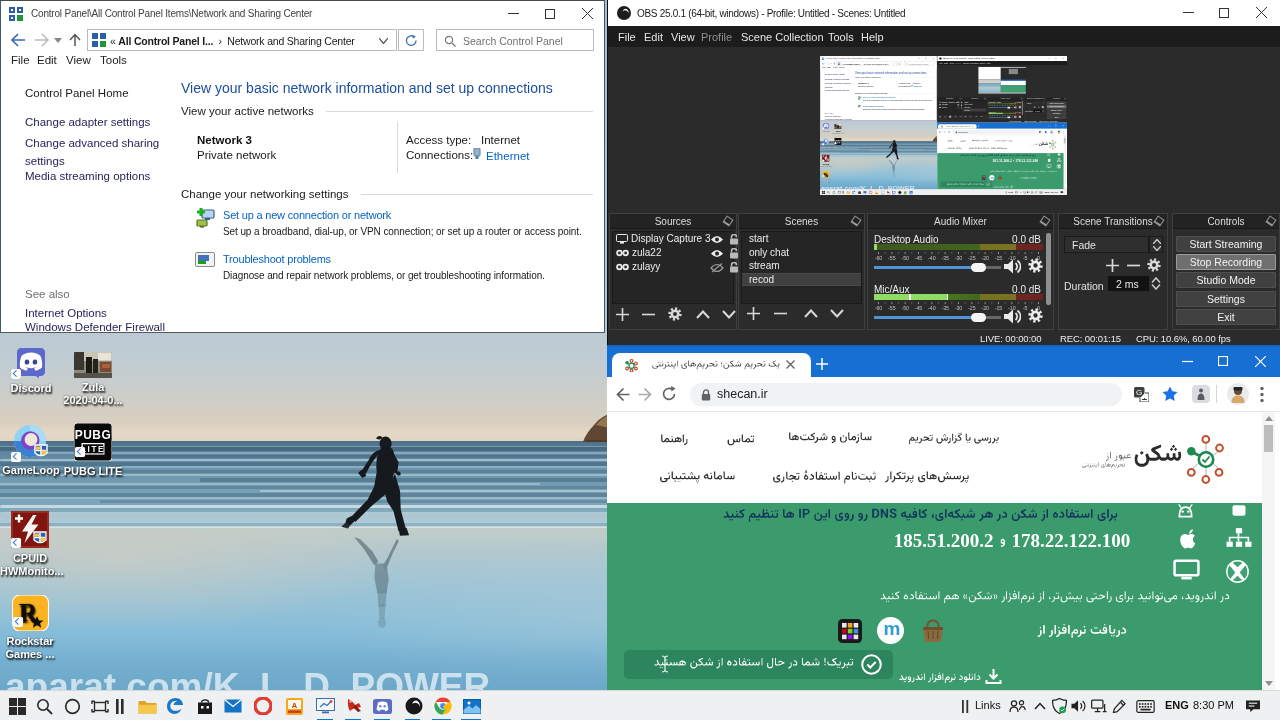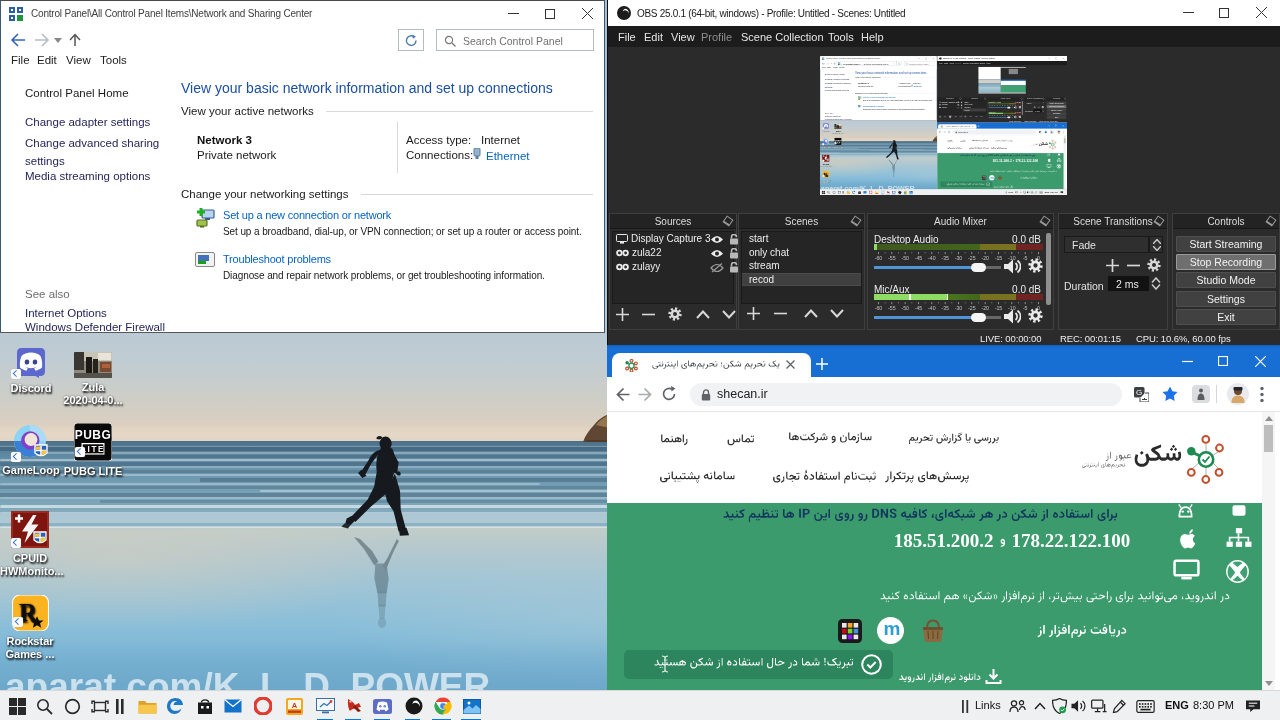--- a/index.html
+++ b/index.html
@@ -230,20 +230,32 @@
         </svg>
   <svg style="position:absolute;left:33px;top:6px" width="16" height="14" viewBox="0 0 16 14">
           <path d="M8 1 L14 7 L8 13 M14 7 L1 7" stroke="#b8bdc4" stroke-width="1.6" fill="none"></path>
         </svg>
   <svg style="position:absolute;left:53px;top:11px" width="8" height="5" viewBox="0 0 8 5">
           <path d="M0 0 L4 5 L8 0" fill="#888"></path>
         </svg>
   <svg style="position:absolute;left:67px;top:6px" width="14" height="14" viewBox="0 0 14 14">
           <path d="M7 13 L7 2 M2 7 L7 1.5 L12 7" stroke="#555" stroke-width="1.5" fill="none"></path>
         </svg>
+  <div class="cp-box" style="left:86px;width:310px">
+   <svg style="position:absolute;left:4px;top:3px" width="14" height="14" viewBox="0 0 14 14">
+            <rect x="0" y="0" width="6" height="6" fill="#2a5fa8"></rect>
+            <rect x="8" y="0" width="6" height="6" fill="#2a5fa8"></rect>
+            <rect x="0" y="8" width="6" height="6" fill="#2a5fa8"></rect>
+            <rect x="8" y="8" width="6" height="6" fill="#1f9639"></rect>
+          </svg>
+   <span style="position:absolute;left:22px;top:5px;font-size:10.5px;letter-spacing:-0.2px;color:#1a1a1a;white-space:nowrap">«&nbsp;<b style="font-weight:bold">All Control Panel I...</b>&nbsp;&nbsp;›&nbsp;&nbsp;Network and Sharing Center</span>
+   <svg style="position:absolute;right:8px;top:8px" width="9" height="6" viewBox="0 0 9 6">
+            <path d="M0 0 L4.5 5.5 L9 0" fill="none" stroke="#555" stroke-width="1.3"></path>
+          </svg>
+  </div>
   <div class="cp-box" style="left:397px;width:26px">
    <svg style="position:absolute;left:6px;top:4px" width="13" height="13" viewBox="0 0 13 13">
             <path d="M11 6.5 A4.8 4.8 0 1 1 8.6 2.4" fill="none" stroke="#4a7ab5" stroke-width="1.4"></path>
             <path d="M7.5 0.5 L11 2.8 L7.8 4.8 Z" fill="#4a7ab5"></path>
           </svg>
   </div>
   <div class="cp-box" style="left:435px;width:158px">
    <svg style="position:absolute;left:7px;top:5px" width="12" height="12" viewBox="0 0 12 12">
             <circle cx="5" cy="5" r="3.6" fill="none" stroke="#777" stroke-width="1.2"></circle>
             <line x1="8" y1="8" x2="11.5" y2="11.5" stroke="#777" stroke-width="1.2"></line>

